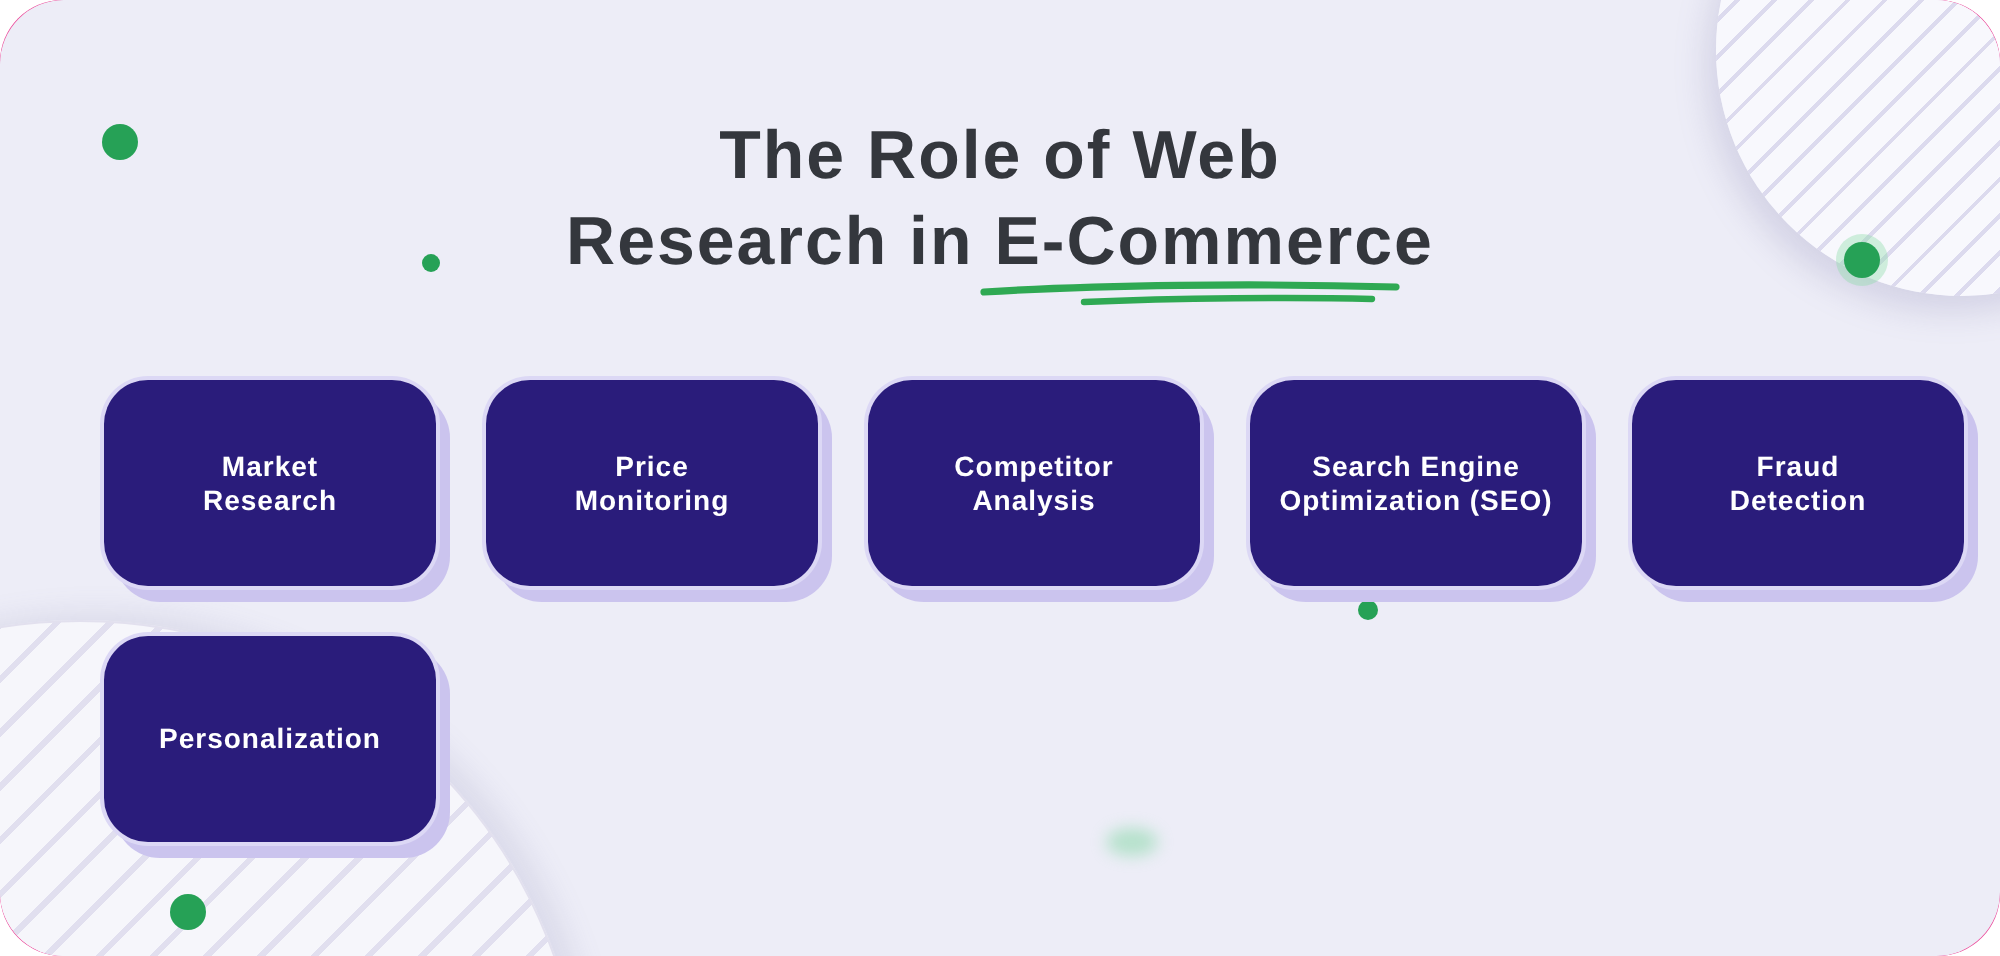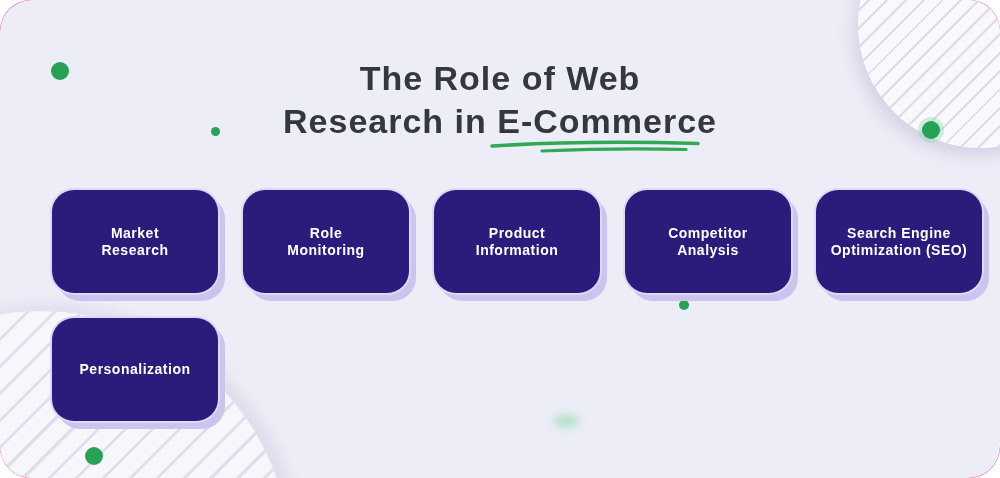--- a/index.html
+++ b/index.html
@@ -143,34 +143,34 @@
       <path d="M4 8 C 60 4.5, 140 3.5, 210 5.5" fill="none" stroke-width="3.6" stroke-linecap="round" stroke="#2fa953"></path>
       <path d="M54 13 C 100 11, 160 10.5, 198 11.5" fill="none" stroke-width="3.2" stroke-linecap="round" stroke="#2fa953"></path>
     </svg>
 
     <div class="cards">
       <div class="card">
         <div class="card-label">Market
 Research</div>
       </div>
       <div class="card">
-        <div class="card-label">Role
+        <div class="card-label">Price
 Monitoring</div>
-      </div>
-      <div class="card">
-        <div class="card-label">Product
-Information</div>
       </div>
       <div class="card">
         <div class="card-label">Competitor
 Analysis</div>
       </div>
       <div class="card">
         <div class="card-label">Search Engine
 Optimization (SEO)</div>
       </div>
       <div class="card">
+        <div class="card-label">Fraud
+Detection</div>
+      </div>
+      <div class="card">
         <div class="card-label">Personalization</div>
       </div>
     </div>
 
   </div>
 </div>
 
 </body></html>

